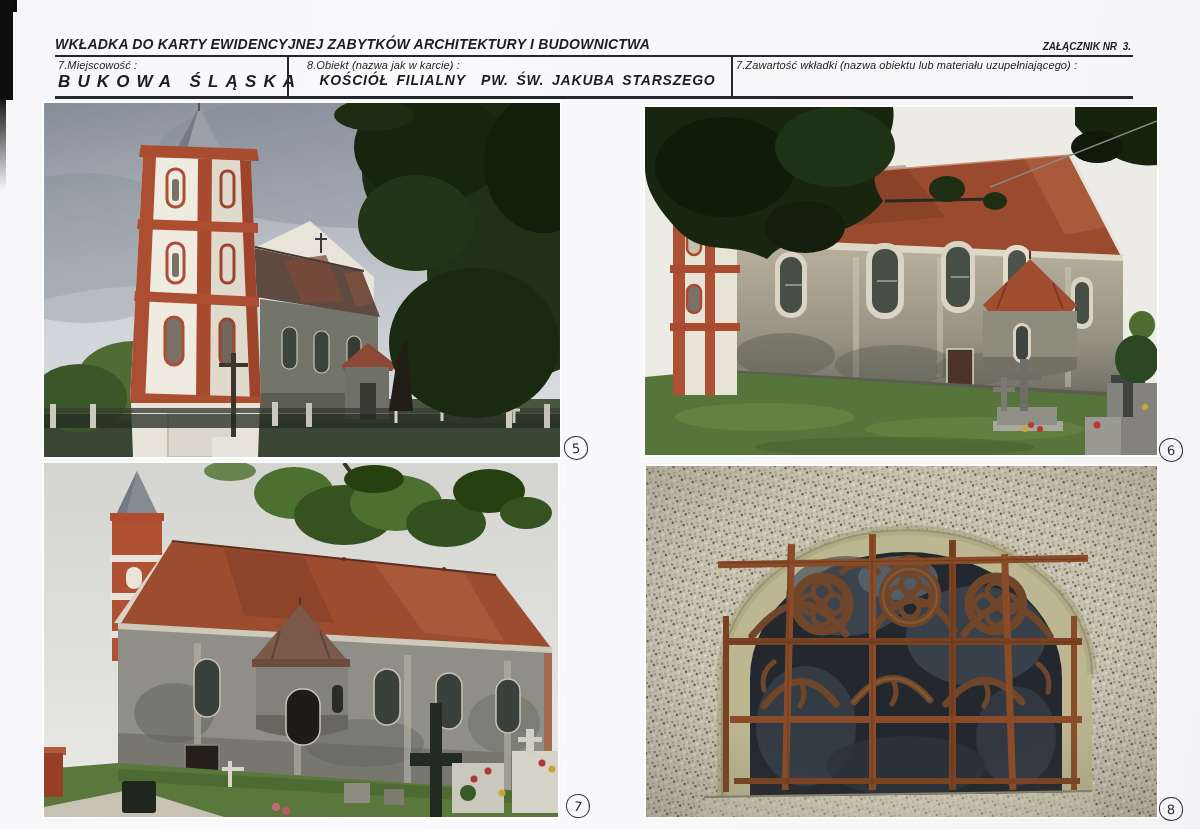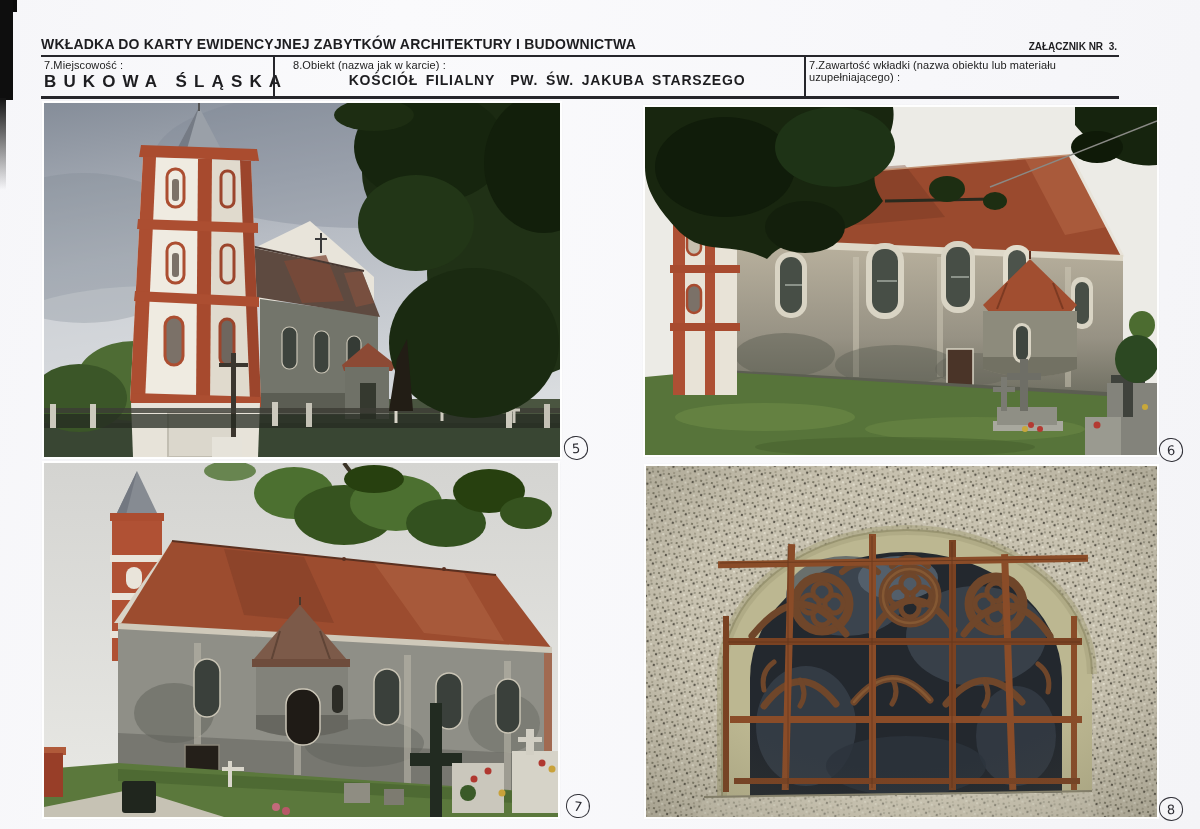--- a/index.html
+++ b/index.html
@@ -7,30 +7,30 @@
     position:relative;width:1200px;height:829px;overflow:hidden;
     background:linear-gradient(100deg,#f6f6f9 0%,#fafafc 30%,#f7f7fa 70%,#f4f4f7 100%);
     font-family:"Liberation Sans",sans-serif;color:#1d1d20;
   }
   
   .artifact-corner{position:absolute;left:0;top:0;width:17px;height:12px;background:#0b0b0b;}
   .artifact-strip{position:absolute;left:0;top:0;width:13px;height:100px;background:#0e0e0e;}
   .artifact-fade{position:absolute;left:0;top:98px;width:6px;height:92px;
     background:linear-gradient(#141414,rgba(20,20,20,0));}
   
-  .header{position:absolute;left:41px;top:36px;width:1078px;}
+  .header{position:absolute;left:55px;top:36px;width:1078px;font-style:italic;}
   .title-row{display:flex;justify-content:space-between;align-items:flex-end;
     border-bottom:2px solid #26262b;padding-bottom:3px;}
   .doc-title{font-size:14px;font-weight:bold;letter-spacing:.2px;white-space:pre;}
   .annex{font-size:10px;font-weight:bold;white-space:pre;padding-right:2px;}
   .fields-row{display:flex;border-bottom:3px solid #26262b;}
   .field{box-sizing:border-box;padding:2px 3px 4px;}
   .field+.field{border-left:2px solid #26262b;}
   .field-7{width:232px;}
-  .field-8{width:531px;padding-left:18px;}
+  .field-8{width:444px;padding-left:18px;}
   .field-9{flex:1;}
   .field-label{font-size:11px;letter-spacing:.1px;color:#222;}
   .field-value{font-size:17px;font-weight:bold;text-align:center;margin-top:1px;white-space:pre;}
   .field-7 .field-value{letter-spacing:.42em;}
   .field-8 .field-value{font-size:14px;letter-spacing:.8px;word-spacing:3px;}
   .field-9 .field-value{font-weight:normal;letter-spacing:1px;}
   
   .photo{position:absolute;margin:0;background:#fff;
     box-shadow:0 0 0 2px rgba(255,255,255,.95),0 0 3px rgba(60,60,70,.25);}
   .photo svg{display:block;width:100%;height:100%;}

